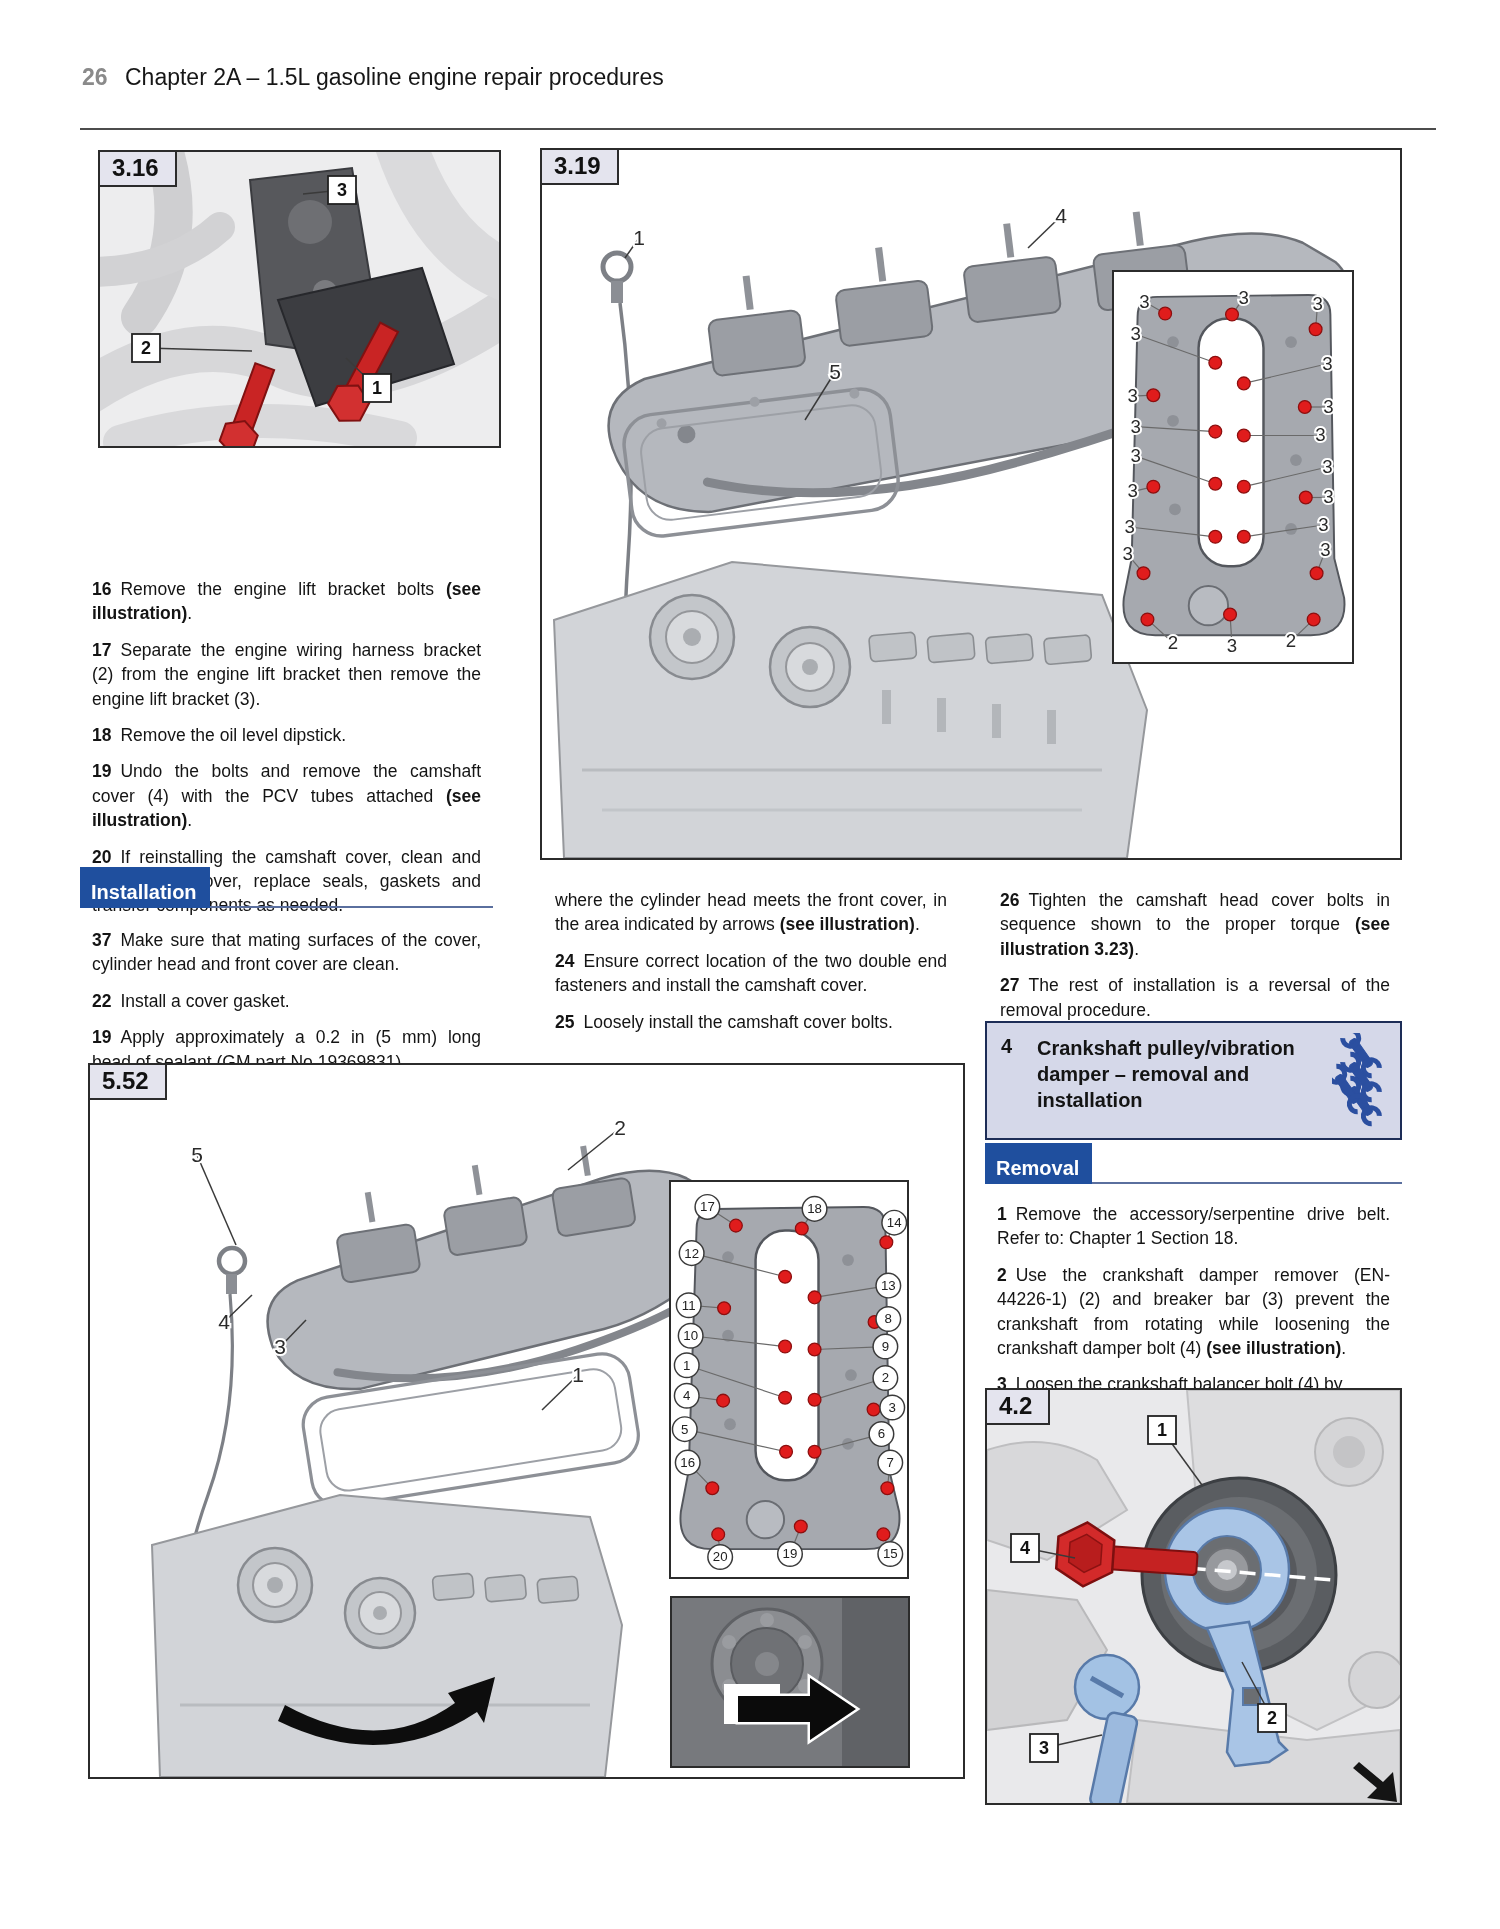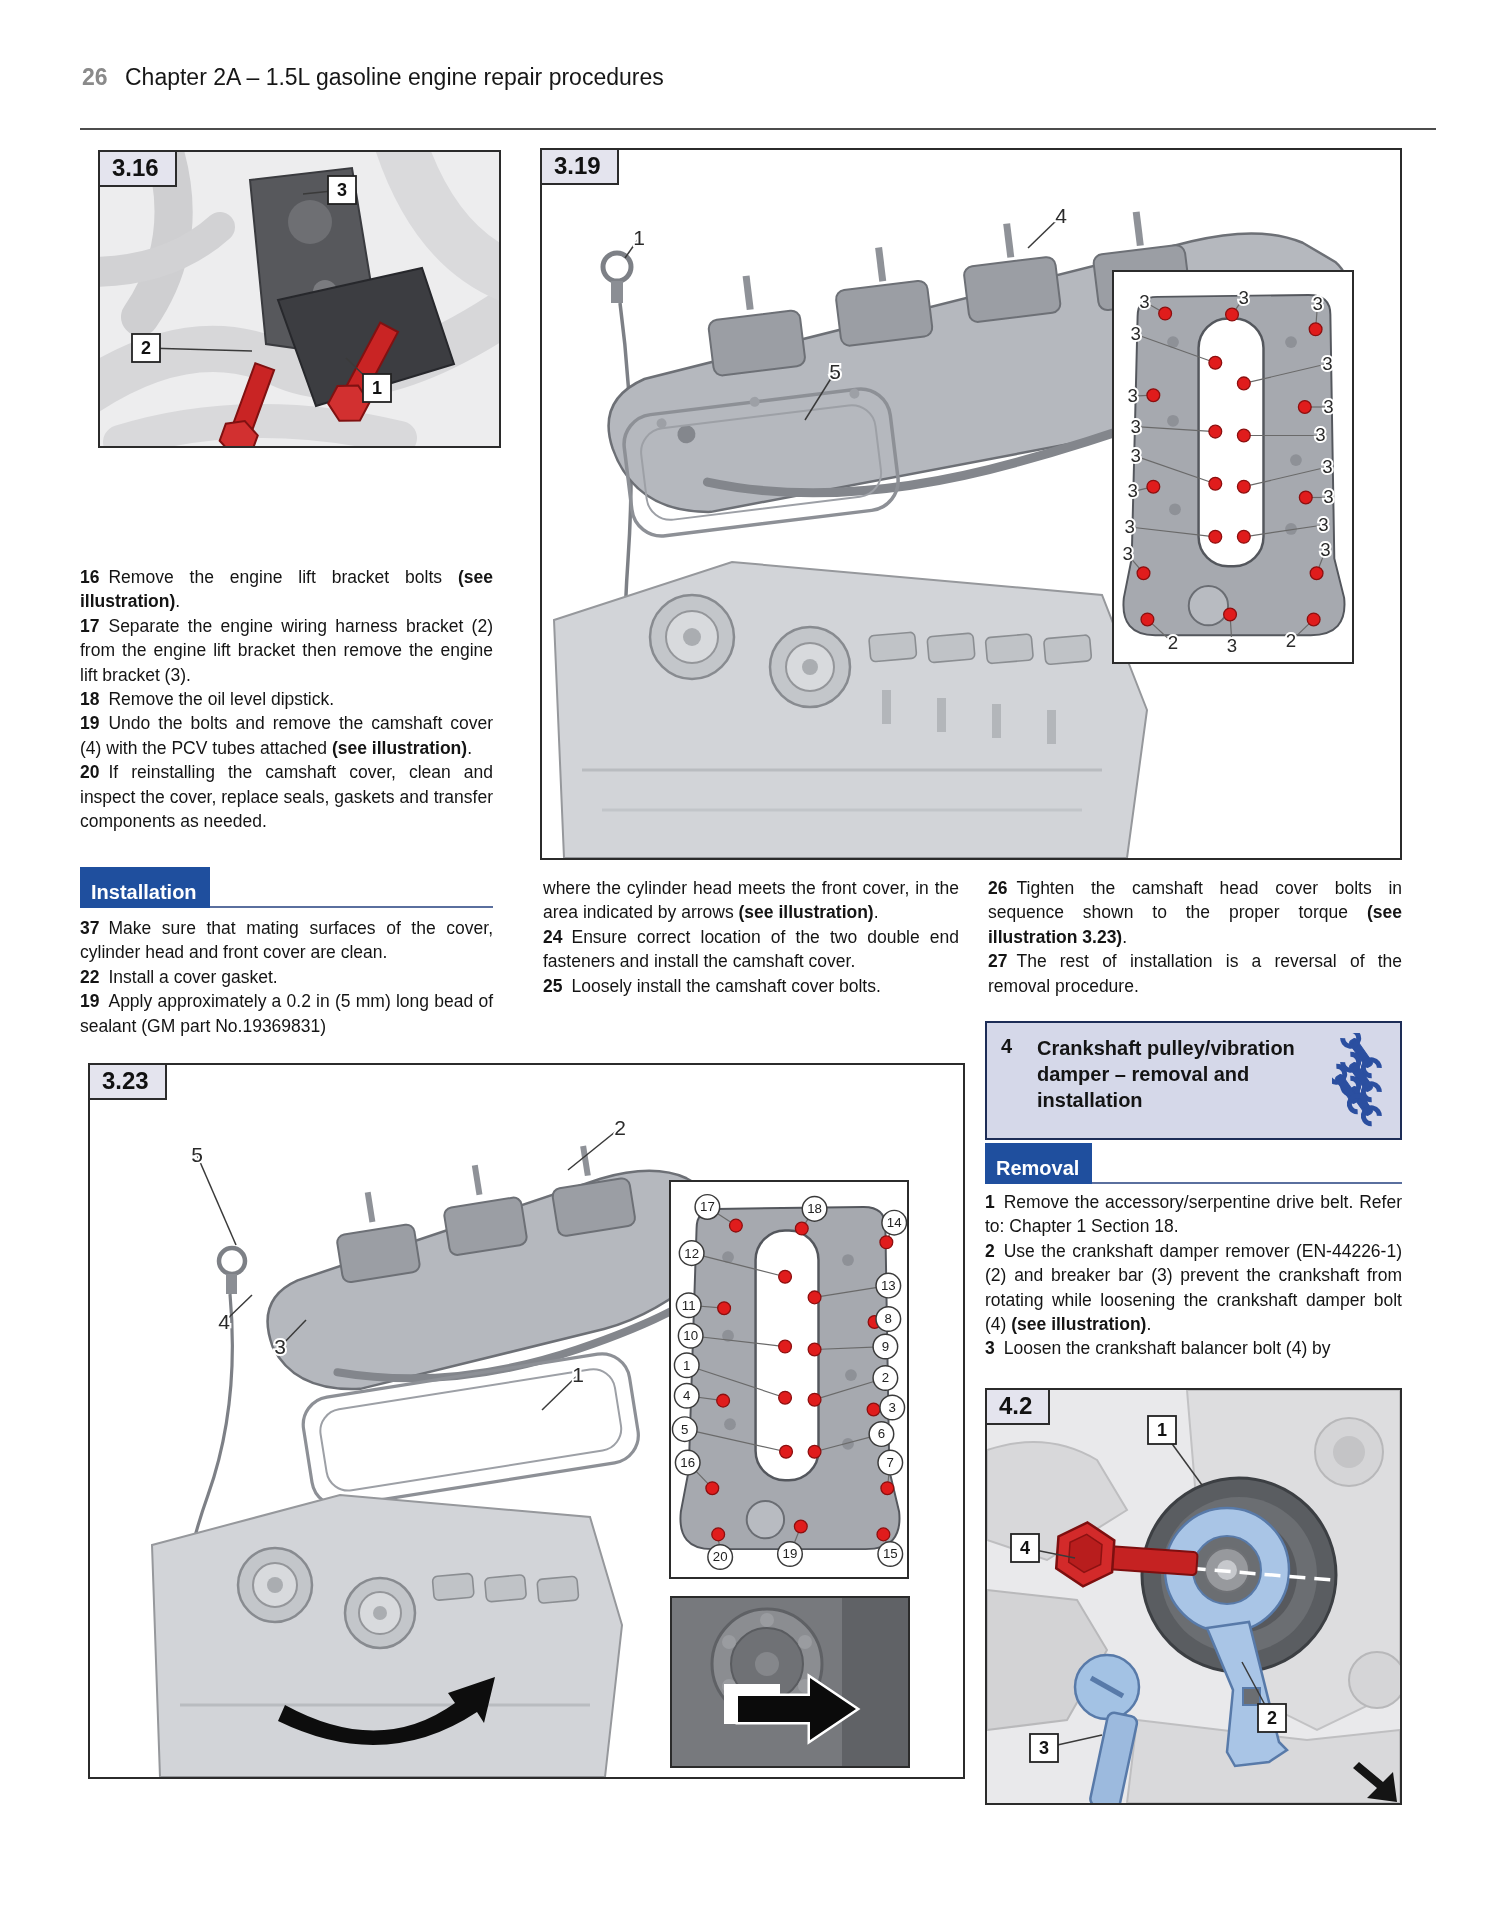--- a/index.html
+++ b/index.html
@@ -7,21 +7,21 @@
         font-family:"Liberation Sans",sans-serif;color:#141414;overflow:hidden}
   .hdr-num{position:absolute;left:82px;top:64px;font-size:23px;font-weight:bold;color:#8a8a8a}
   .hdr-title{position:absolute;left:125px;top:64px;font-size:23px;color:#161616}
   .hdr-rule{position:absolute;left:80px;top:128px;width:1356px;height:2px;background:#4c4c4c}
   .figure{position:absolute;border:2px solid #2b2b2b;background:#ffffff;box-sizing:border-box}
   .figure svg.art{position:absolute;left:0;top:0}
   svg.overlay{position:absolute;left:0;top:0;pointer-events:none}
   .figlabel{position:absolute;top:-2px;left:-2px;background:#e4e4ee;border:2px solid #2b2b2b;
             padding:2px 16px 3px 12px;font-weight:bold;font-size:24px;color:#111;z-index:5}
   .txt{position:absolute;font-size:17.5px;line-height:24.4px;text-align:justify;color:#141414}
-  .txt p{margin:0;padding:0}
+  .txt p{margin:12px;padding:0}
   .pnum{font-weight:bold;margin-right:9px}
   .subhead{position:absolute;height:34px}
   .subhead .line{position:absolute;left:0;right:0;bottom:0;height:2px;background:#5a6f9e}
   .subhead .box{position:absolute;left:0;bottom:0;background:#1f4f9e;color:#fff;font-weight:bold;
                 font-size:20px;padding:14px 13px 4px 11px;white-space:nowrap}
   .sec-box{position:absolute;background:#d5d8e9;border:2px solid #1d2d57;box-sizing:border-box;
            display:flex;padding:12px 10px 10px 14px}
   .sec-num{font-weight:bold;font-size:20px;width:36px;flex:0 0 36px}
   .sec-title{font-weight:bold;font-size:20px;line-height:26px;width:292px}
   .sec-icon{position:absolute;right:10px;top:10px}
@@ -457,21 +457,21 @@
         <text x="107" y="97" text-anchor="middle" font-size="21" fill="#2a2a2a" stroke="#ffffff" stroke-width="4" paint-order="stroke">5</text>
         <line x1="530" y1="63" x2="478" y2="105" stroke="#3a3a3a" stroke-width="1.5"></line>
         <text x="530" y="70" text-anchor="middle" font-size="21" fill="#2a2a2a" stroke="#ffffff" stroke-width="4" paint-order="stroke">2</text>
         <line x1="134" y1="257" x2="162" y2="230" stroke="#3a3a3a" stroke-width="1.5"></line>
         <text x="134" y="264" text-anchor="middle" font-size="21" fill="#2a2a2a" stroke="#ffffff" stroke-width="4" paint-order="stroke">4</text>
         <line x1="190" y1="282" x2="216" y2="255" stroke="#3a3a3a" stroke-width="1.5"></line>
         <text x="190" y="289" text-anchor="middle" font-size="21" fill="#2a2a2a" stroke="#ffffff" stroke-width="4" paint-order="stroke">3</text>
         <line x1="488" y1="310" x2="452" y2="345" stroke="#3a3a3a" stroke-width="1.5"></line>
         <text x="488" y="317" text-anchor="middle" font-size="21" fill="#2a2a2a" stroke="#ffffff" stroke-width="4" paint-order="stroke">1</text>
       </svg>
-    <div class="figlabel">3.23</div>
+    <div class="figlabel">5.52</div>
   </div>
 
   <div class="figure" style="left:985px;top:1388px;width:417px;height:417px">
     <svg class="art" width="413" height="413" viewBox="0 0 413 413">
       <rect x="0" y="0" width="413" height="413" fill="#e9e9eb"></rect>
       <path d="M200,0 L413,0 L413,300 L330,340 L250,300 L210,120 Z" fill="#dddddf" stroke="#c2c2c4" stroke-width="2"></path>
       <circle cx="362" cy="62" r="34" fill="#d5d5d7" stroke="#b8b8ba" stroke-width="2"></circle>
       <circle cx="362" cy="62" r="16" fill="#c4c4c6"></circle>
       <circle cx="390" cy="290" r="28" fill="#d5d5d7" stroke="#b8b8ba" stroke-width="2"></circle>
       <path d="M0,60 Q60,40 110,70 L140,120 L60,170 L0,150 Z" fill="#d8d8da" stroke="#bebec0" stroke-width="2"></path>

